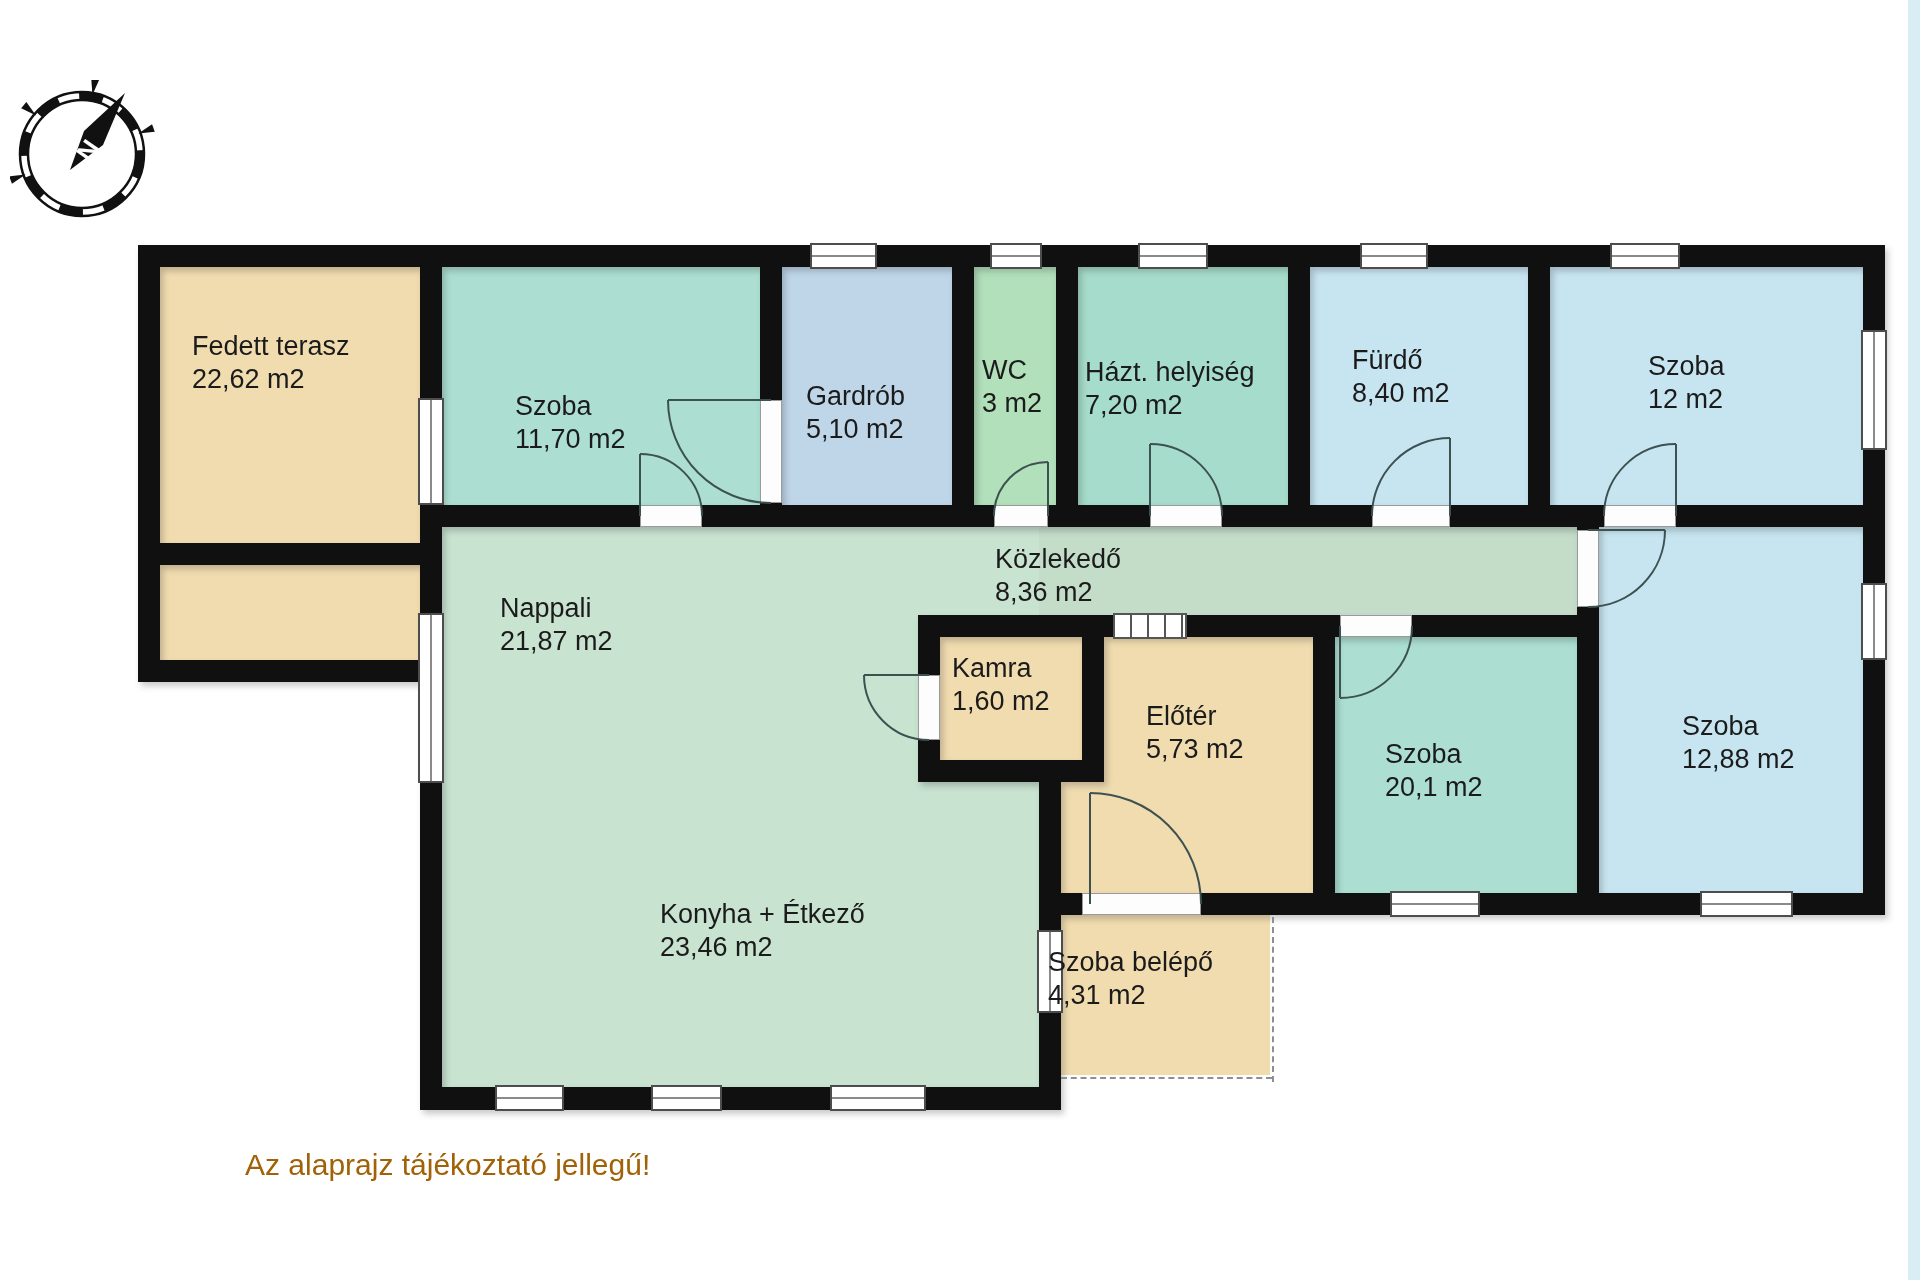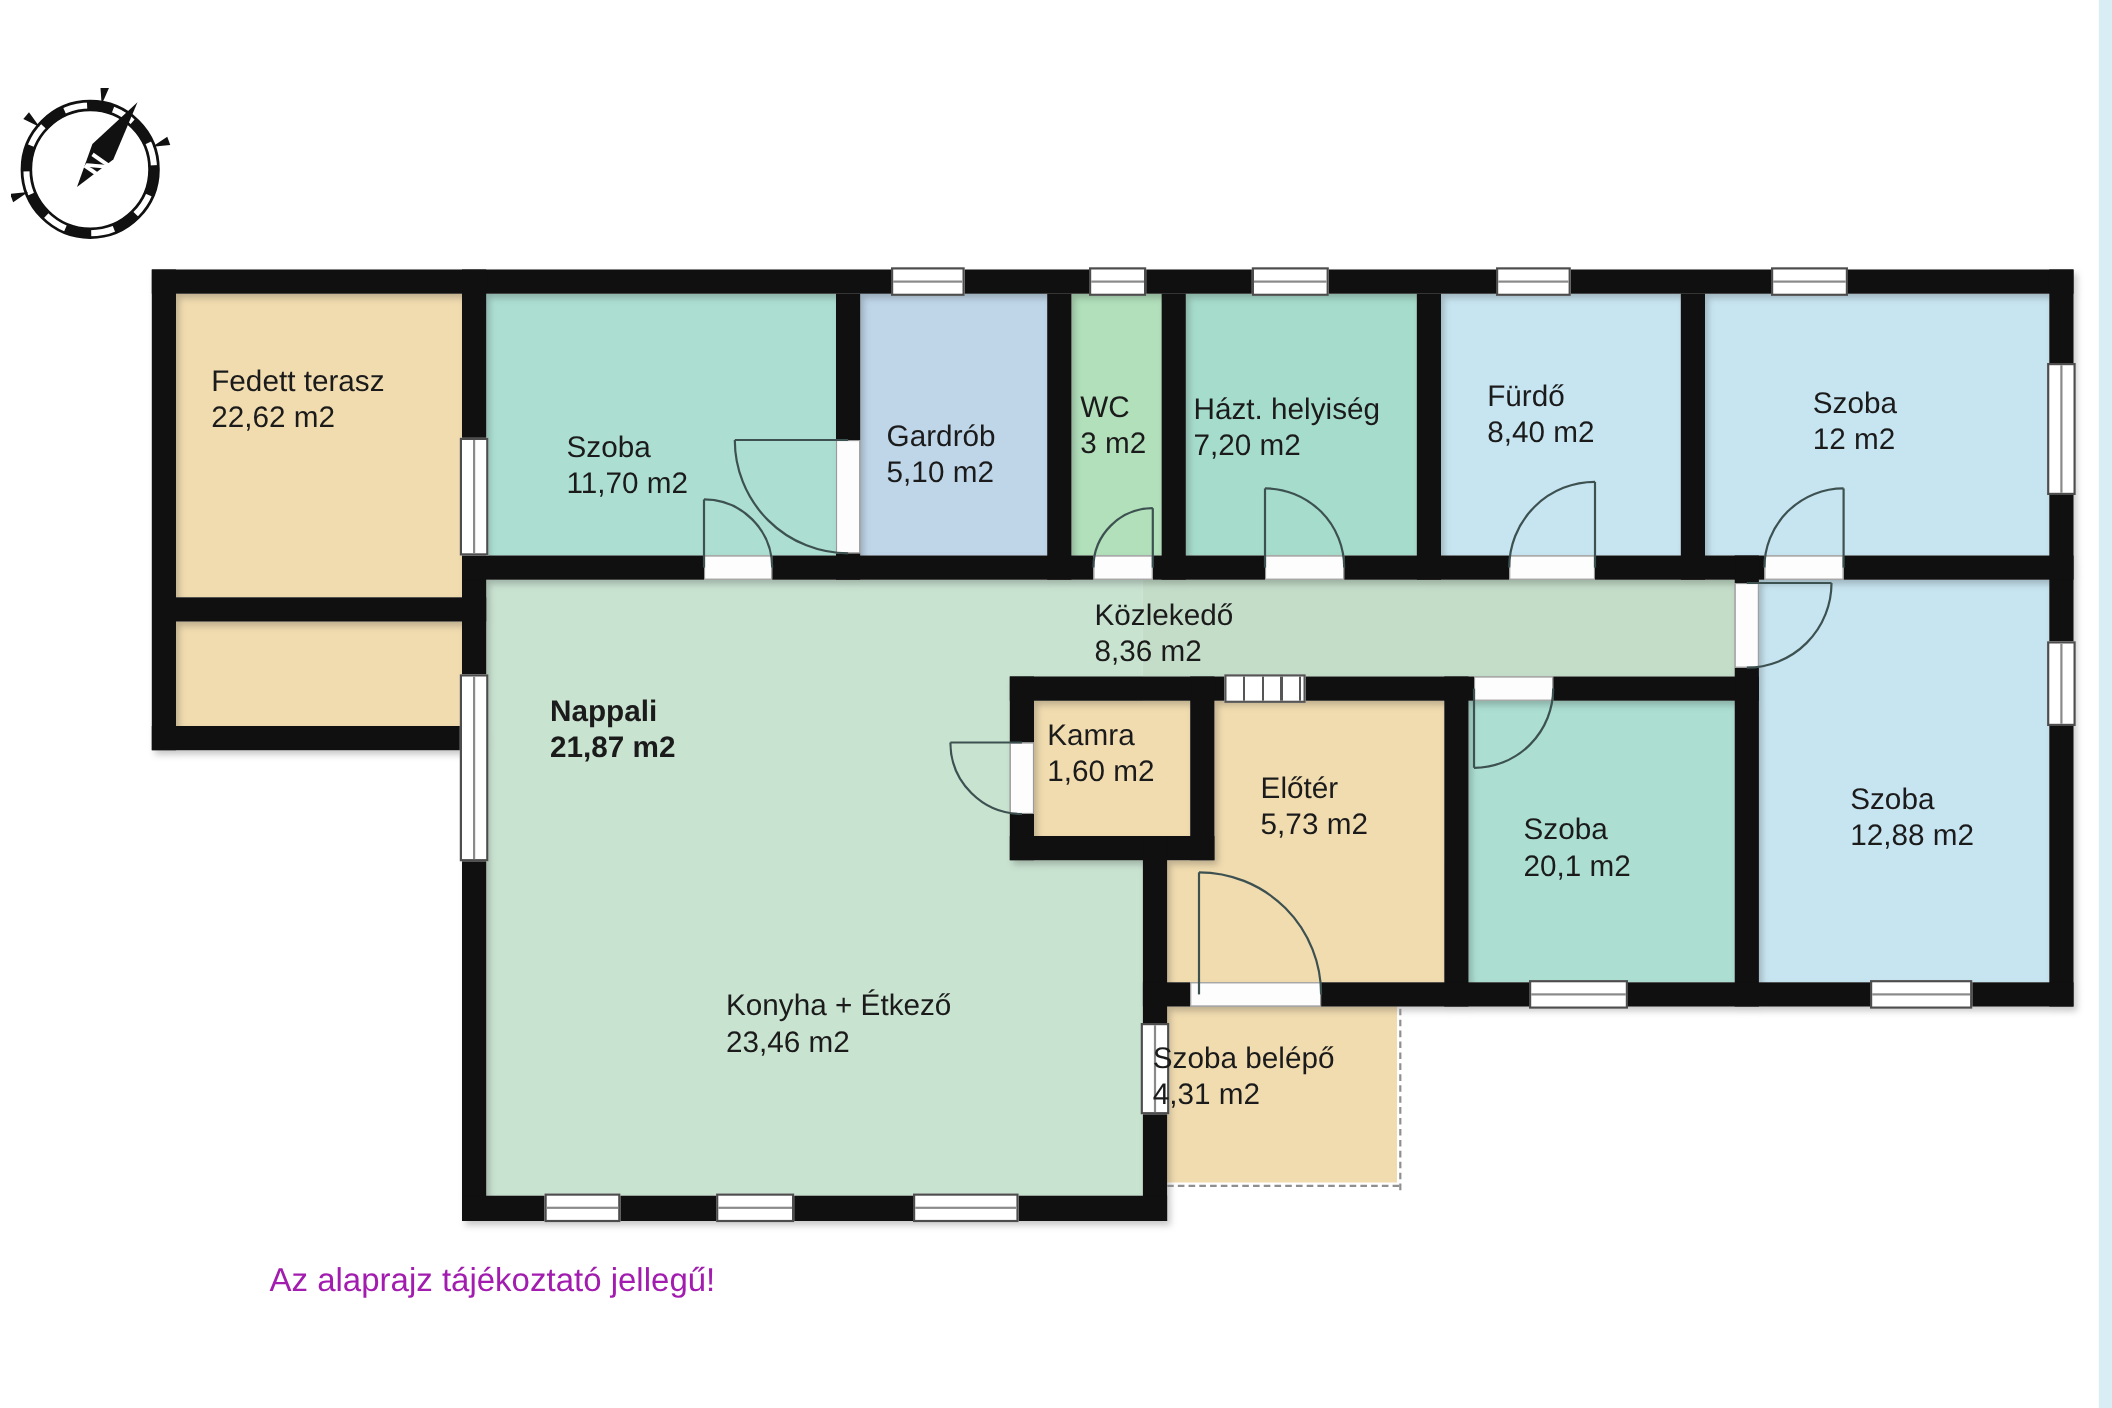--- a/index.html
+++ b/index.html
@@ -11,21 +11,21 @@
   .win{position:absolute;background:#ffffff;border:2px solid #4d4d4d;box-sizing:border-box;}
   .win-h::after{content:"";position:absolute;left:0;right:0;top:50%;height:2px;margin-top:-1px;background:#8a8a8a;}
   .win-v::after{content:"";position:absolute;top:0;bottom:0;left:50%;width:2px;margin-left:-1px;background:#8a8a8a;}
   .sill{position:absolute;background:#fdfdfd;border:1px solid #9a9a9a;box-sizing:border-box;}
   .slide{position:absolute;background:#fff;border:2px solid #555;box-sizing:border-box;
          background-image:repeating-linear-gradient(90deg,transparent 0 15px,#555 15px 17px);}
   .dash-v{position:absolute;border-right:2px dashed #8f8f8f;}
   .dash-h{position:absolute;border-bottom:2px dashed #8f8f8f;}
   .room-label{position:absolute;color:#1b1b1b;font-size:27px;line-height:33px;white-space:nowrap;}
   #doors{position:absolute;inset:0;pointer-events:none;}
-  #note{position:absolute;left:245px;top:1148px;font-size:30px;color:#a21caf;}
+  #note{position:absolute;left:245px;top:1148px;font-size:30px;color:#a16207;}
   #edge-strip{position:absolute;right:0;top:0;width:12px;height:1280px;background:#d9edf5;}
   #compass{position:absolute;left:10px;top:80px;}
 </style>
 </head>
 <body>
 
 <div id="stage">
 
   <div id="fills">
       <div class="fill" style="left: 160px; top: 267px; width: 260px; height: 276px; background: rgb(241, 220, 176);"></div>
@@ -166,21 +166,21 @@
         <div>8,40 m2</div>
       </div>
       <div class="room-label" style="left: 1648px; top: 350px;">
         <div>Szoba</div>
         <div>12 m2</div>
       </div>
       <div class="room-label" style="left: 995px; top: 543px;">
         <div>Közlekedő</div>
         <div>8,36 m2</div>
       </div>
-      <div class="room-label" style="left: 500px; top: 630px; font-weight: bold;">
+      <div class="room-label" style="left: 500px; top: 592px;">
         <div>Nappali</div>
         <div>21,87 m2</div>
       </div>
       <div class="room-label" style="left: 660px; top: 898px;">
         <div>Konyha + Étkező</div>
         <div>23,46 m2</div>
       </div>
       <div class="room-label" style="left: 952px; top: 652px;">
         <div>Kamra</div>
         <div>1,60 m2</div>

